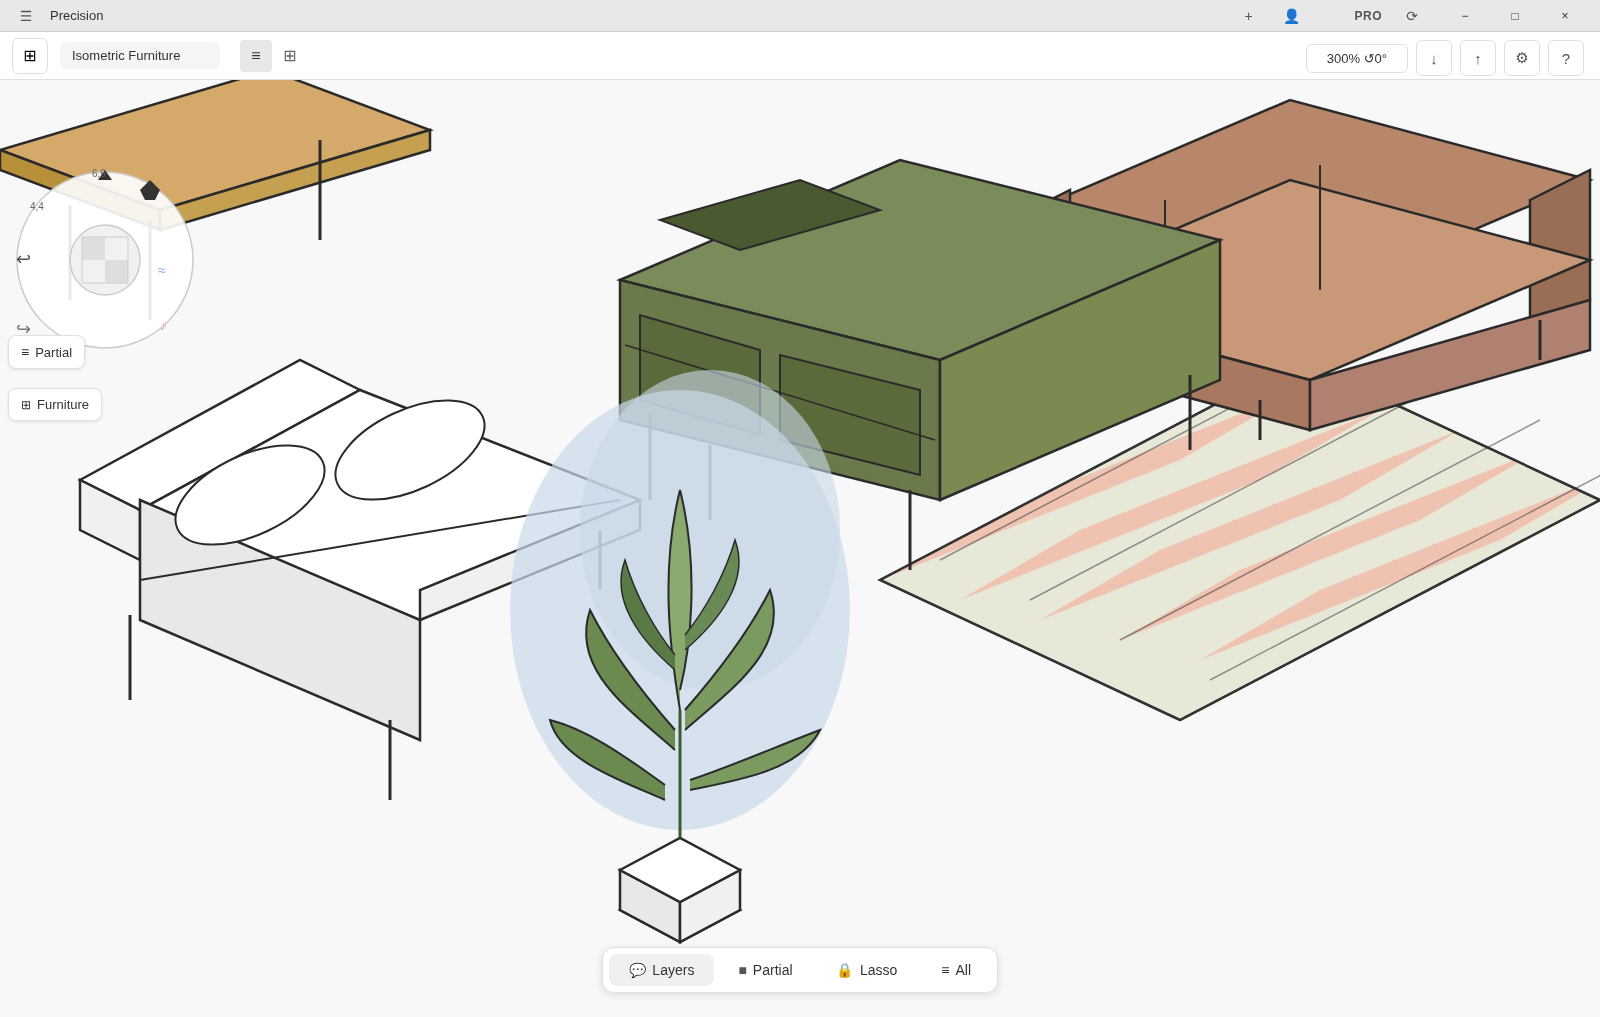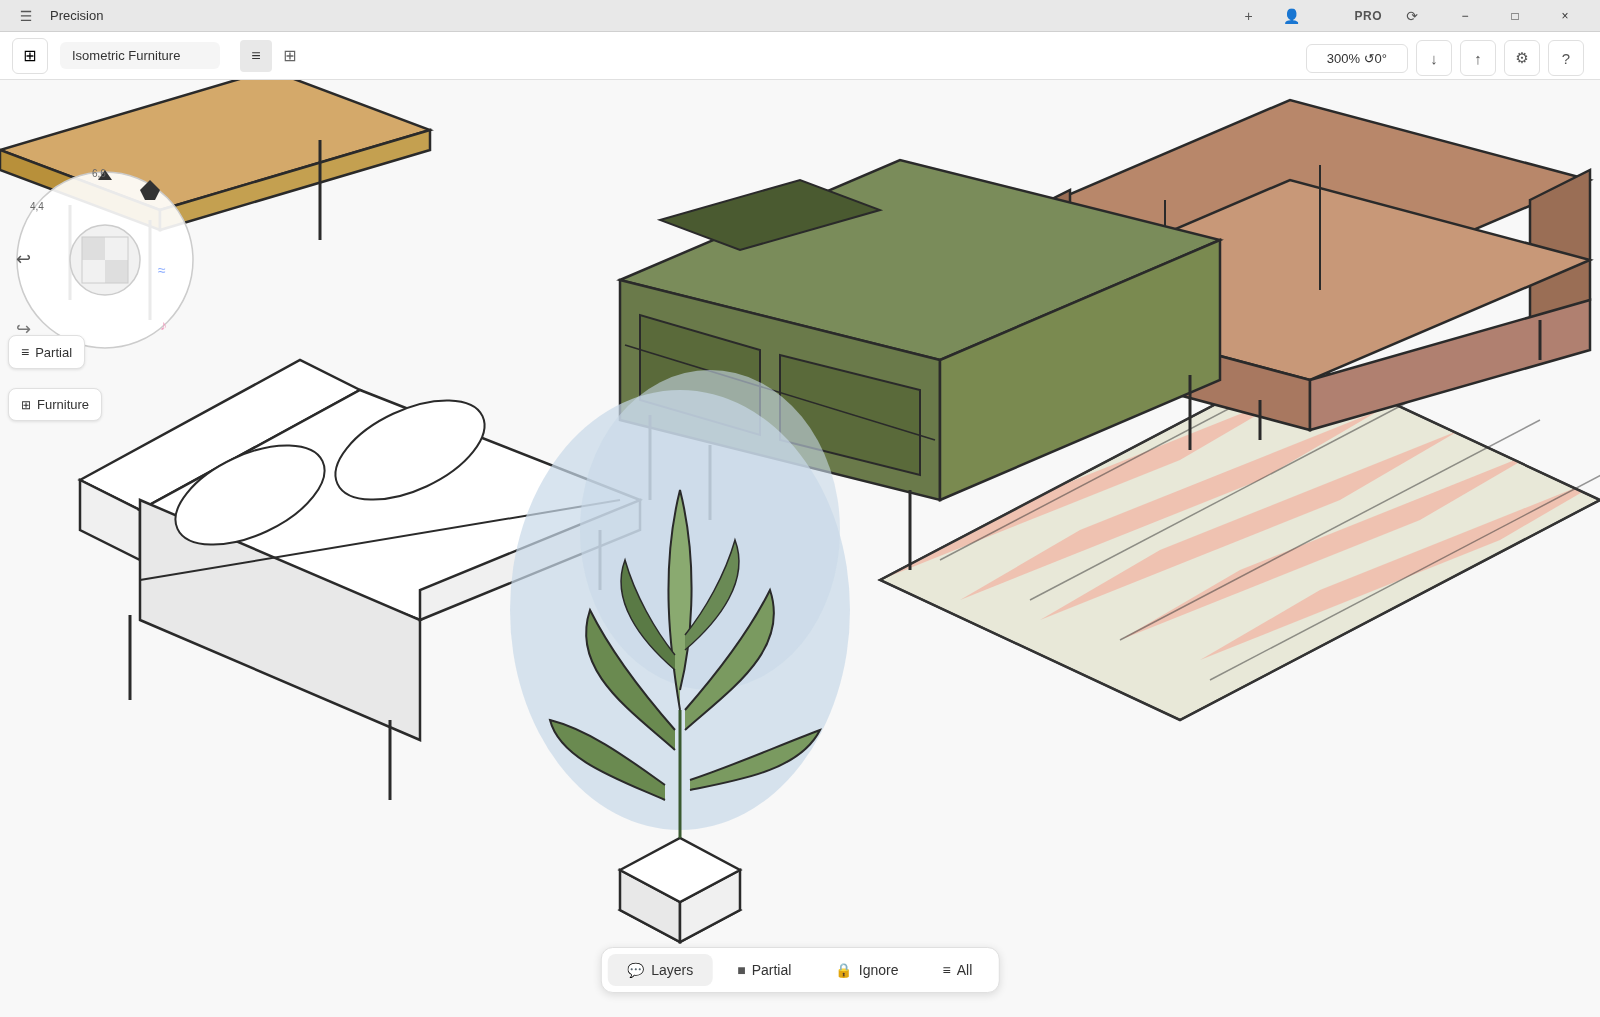--- a/index.html
+++ b/index.html
@@ -467,19 +467,19 @@
   <div class="bottom-btn active">
     <span>💬</span>
     <span>Layers</span>
   </div>
   <div class="bottom-btn">
     <span style="color:#555;">■</span>
     <span>Partial</span>
   </div>
   <div class="bottom-btn">
     <span>🔒</span>
-    <span>Ignore</span>
+    <span>Lasso</span>
   </div>
   <div class="bottom-btn">
     <span>≡</span>
     <span>All</span>
   </div>
 </div>
 
 </body></html>

